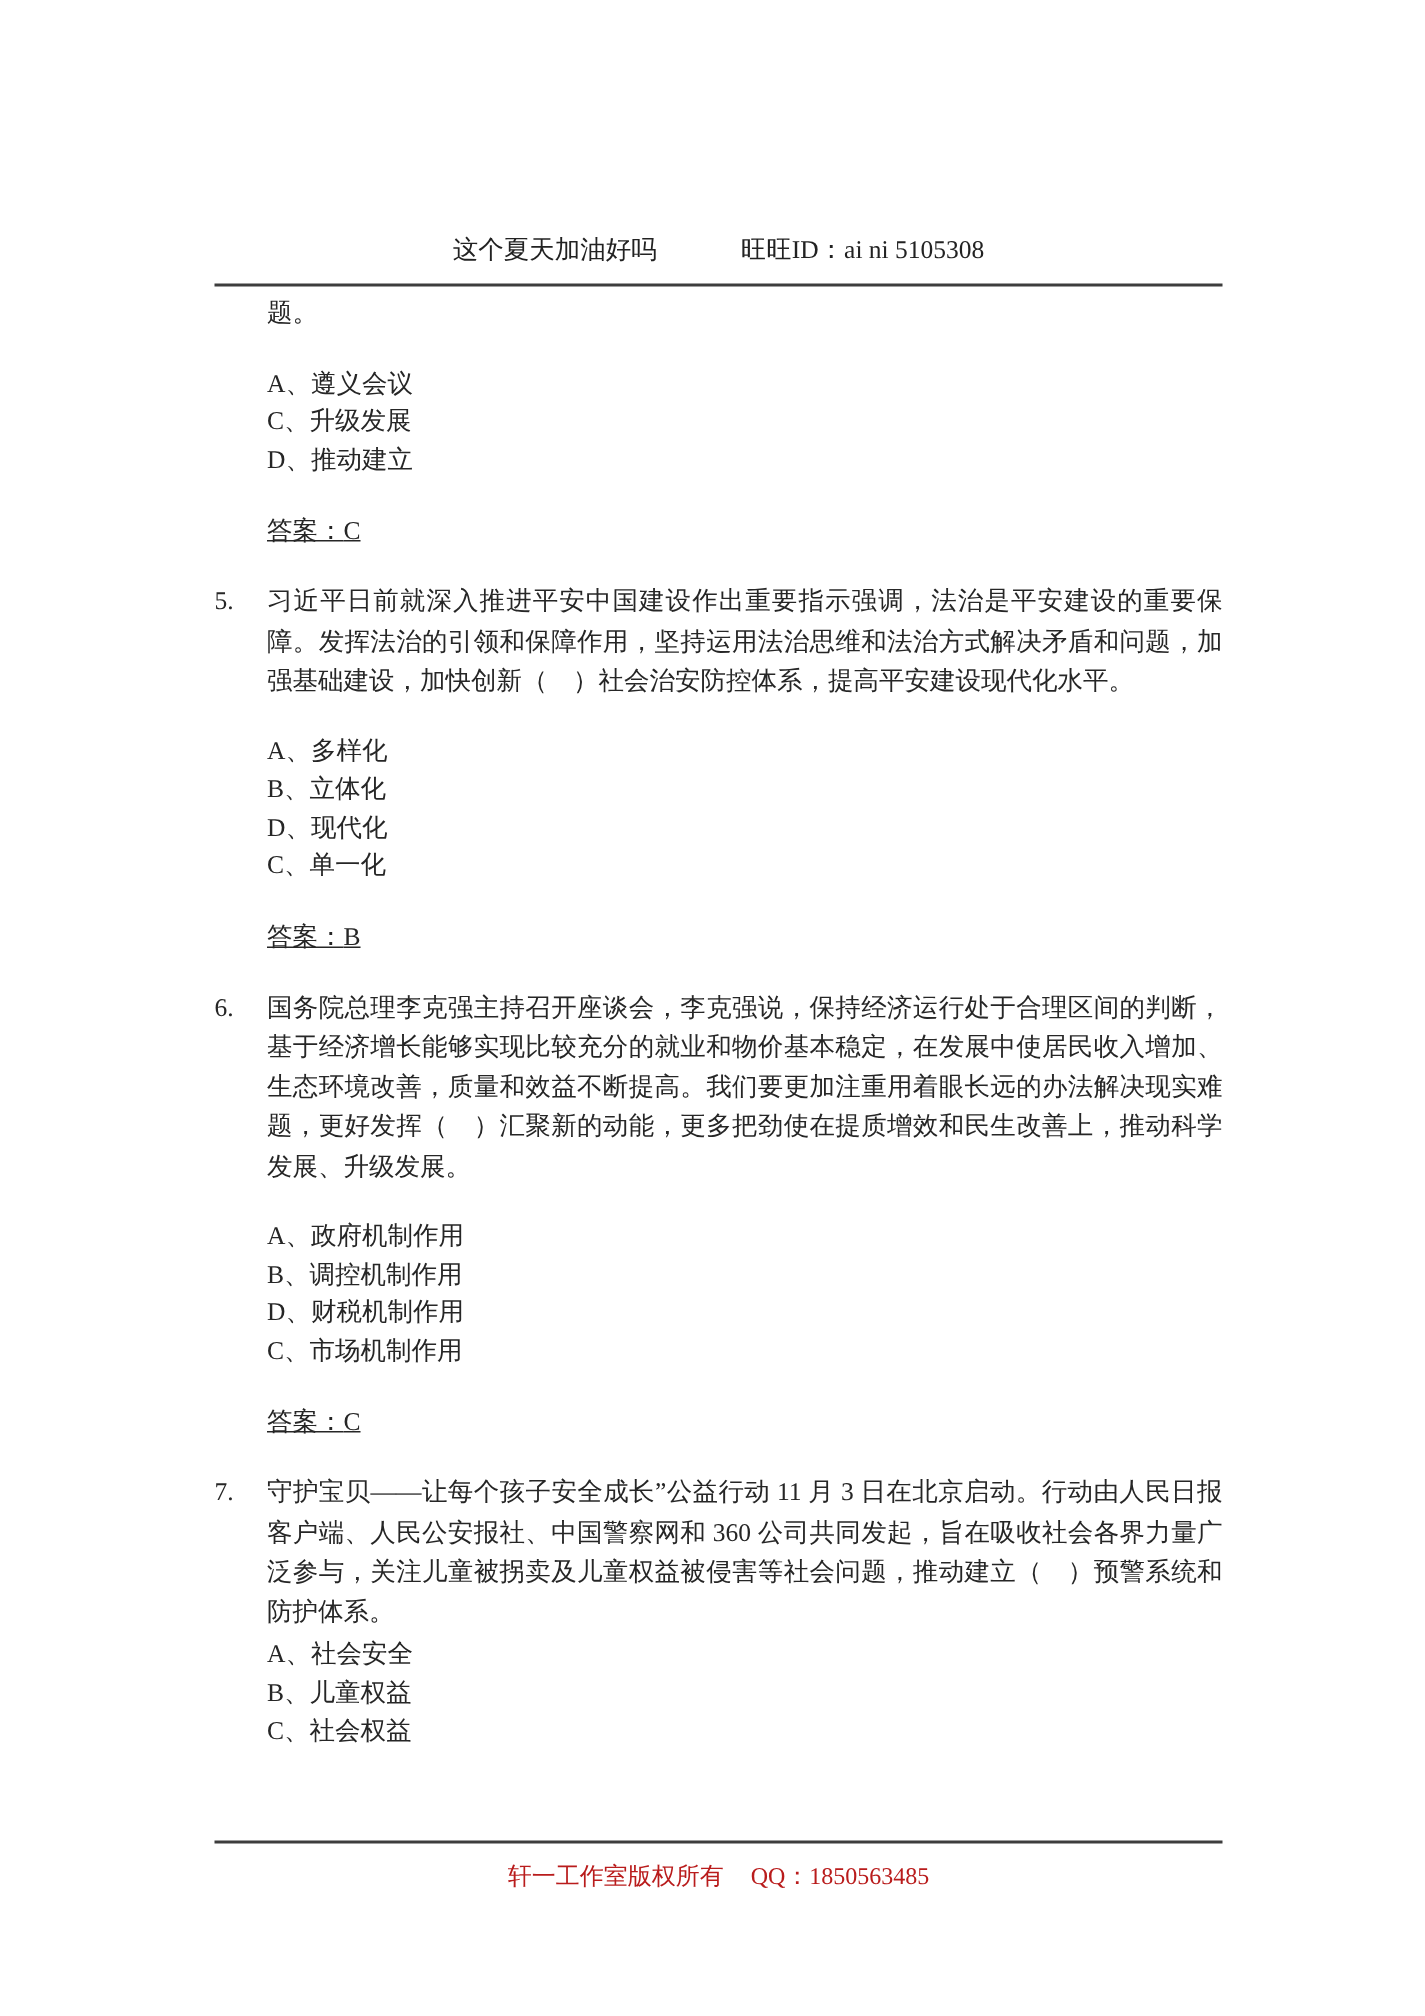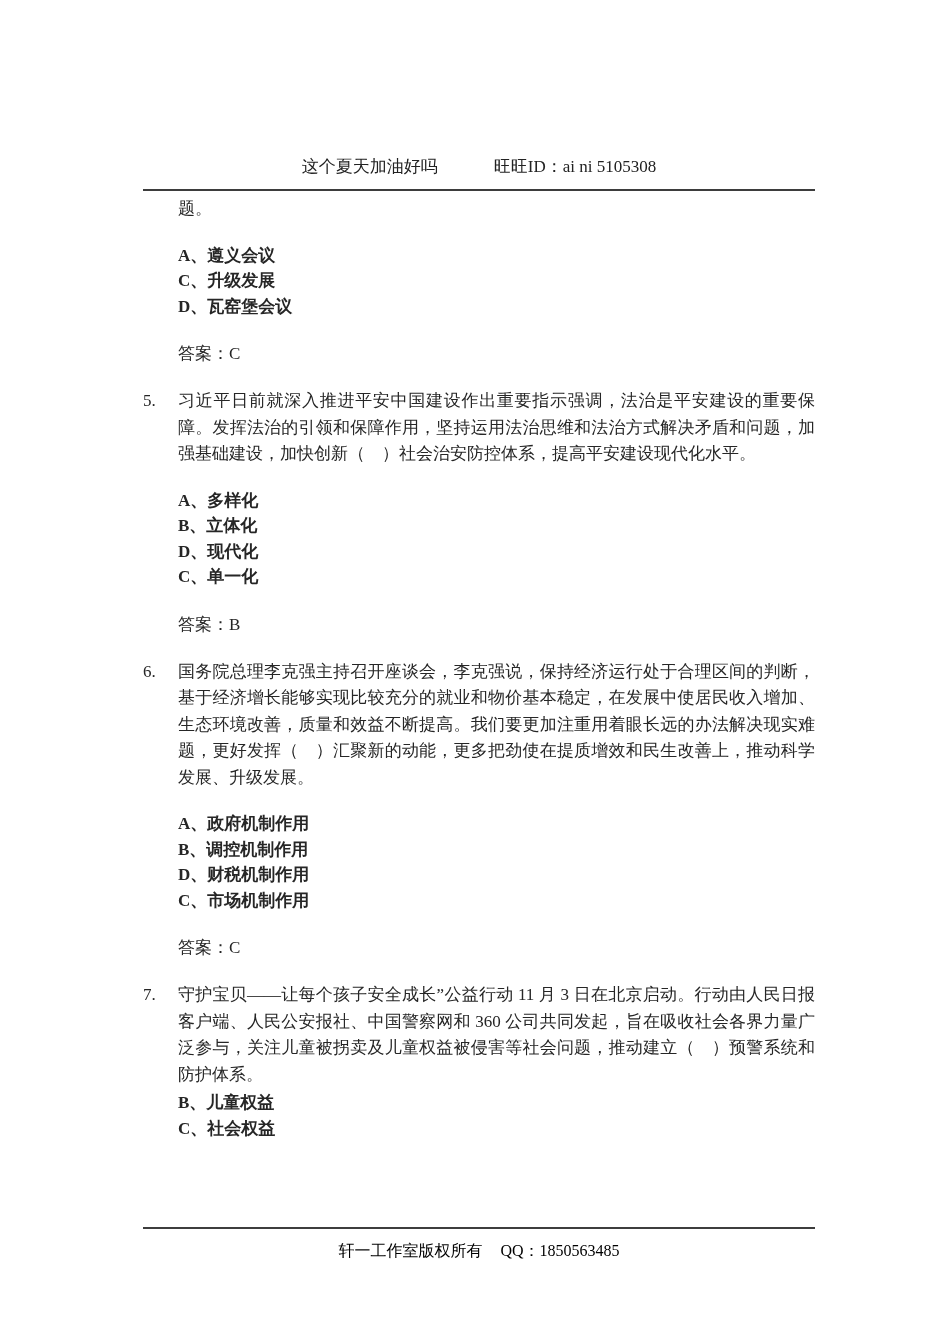--- a/index.html
+++ b/index.html
@@ -20,29 +20,29 @@
   }
   .rule { height:0; border-top:2px solid #3d3d3d; }
   .page-header .rule { margin-top:11px; }
 
   .content { position:absolute; top:196px; left:143px; width:672px; font-size:17px; color:#262626; }
   .question { margin-top:21px; }
   .question:first-child { margin-top:0; }
   .q-row { display:flex; }
   .q-num { flex:0 0 35px; line-height:26.5px; }
   .q-text { flex:1; line-height:26.5px; text-align:justify; }
-  .options { margin-left:35px; margin-top:20px; line-height:25.5px;font-weight:bold; }
+  .options { margin-left:35px; margin-top:20px; line-height:25.5px; }
   .options.tight { margin-top:2px; }
   .option { white-space:pre; }
-  .answer { margin-left:35px; margin-top:22px; line-height:26px; }
+  .answer { margin-left:35px; margin-top:22px; line-height:26px;text-decoration:underline; }
 
   .page-footer { position:absolute; top:1227px; left:143px; width:672px; }
   .footer-row {
     display:flex; justify-content:center; align-items:baseline;
-    gap:18px; font-size:16px; margin-top:12px; color:#000000;
+    gap:18px; font-size:16px; margin-top:12px; color:#b91c1c;
   }
 </style>
 </head>
 <body>
 
 <div class="page">
 
   <header class="page-header">
     <div class="header-row">
       <span>这个夏天加油好吗</span>
@@ -54,21 +54,21 @@
   <main class="content">
 
     <section class="question">
       <div class="q-row">
         <span class="q-num"></span>
         <p class="q-text">题。</p>
       </div>
       <div class="options">
         <p class="option">A、遵义会议</p>
         <p class="option">C、升级发展</p>
-        <p class="option">D、瓦窑堡会议</p>
+        <p class="option">D、推动建立</p>
       </div>
       <p class="answer"><span>答案：</span><span>C</span></p>
     </section>
 
     <section class="question">
       <div class="q-row">
         <span class="q-num">5.</span>
         <p class="q-text">习近平日前就深入推进平安中国建设作出重要指示强调，法治是平安建设的重要保障。发挥法治的引领和保障作用，坚持运用法治思维和法治方式解决矛盾和问题，加强基础建设，加快创新（　）社会治安防控体系，提高平安建设现代化水平。</p>
       </div>
       <div class="options">
@@ -93,20 +93,21 @@
       </div>
       <p class="answer"><span>答案：</span><span>C</span></p>
     </section>
 
     <section class="question">
       <div class="q-row">
         <span class="q-num">7.</span>
         <p class="q-text">守护宝贝——让每个孩子安全成长”公益行动 11 月 3 日在北京启动。行动由人民日报客户端、人民公安报社、中国警察网和 360 公司共同发起，旨在吸收社会各界力量广泛参与，关注儿童被拐卖及儿童权益被侵害等社会问题，推动建立（　）预警系统和防护体系。</p>
       </div>
       <div class="options tight">
+        <p class="option">A、社会安全</p>
         <p class="option">B、儿童权益</p>
         <p class="option">C、社会权益</p>
       </div>
     </section>
 
   </main>
 
   <footer class="page-footer">
     <div class="rule"></div>
     <div class="footer-row">

